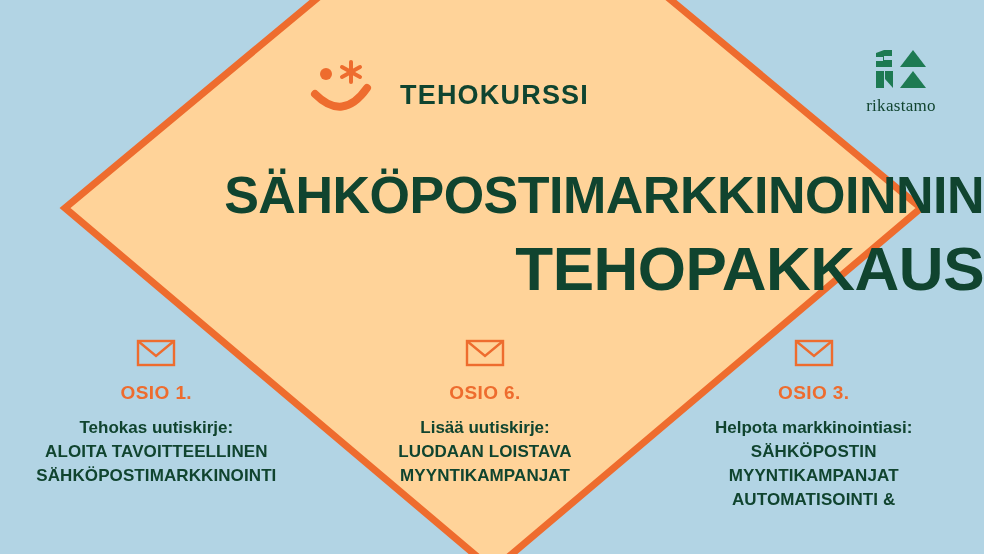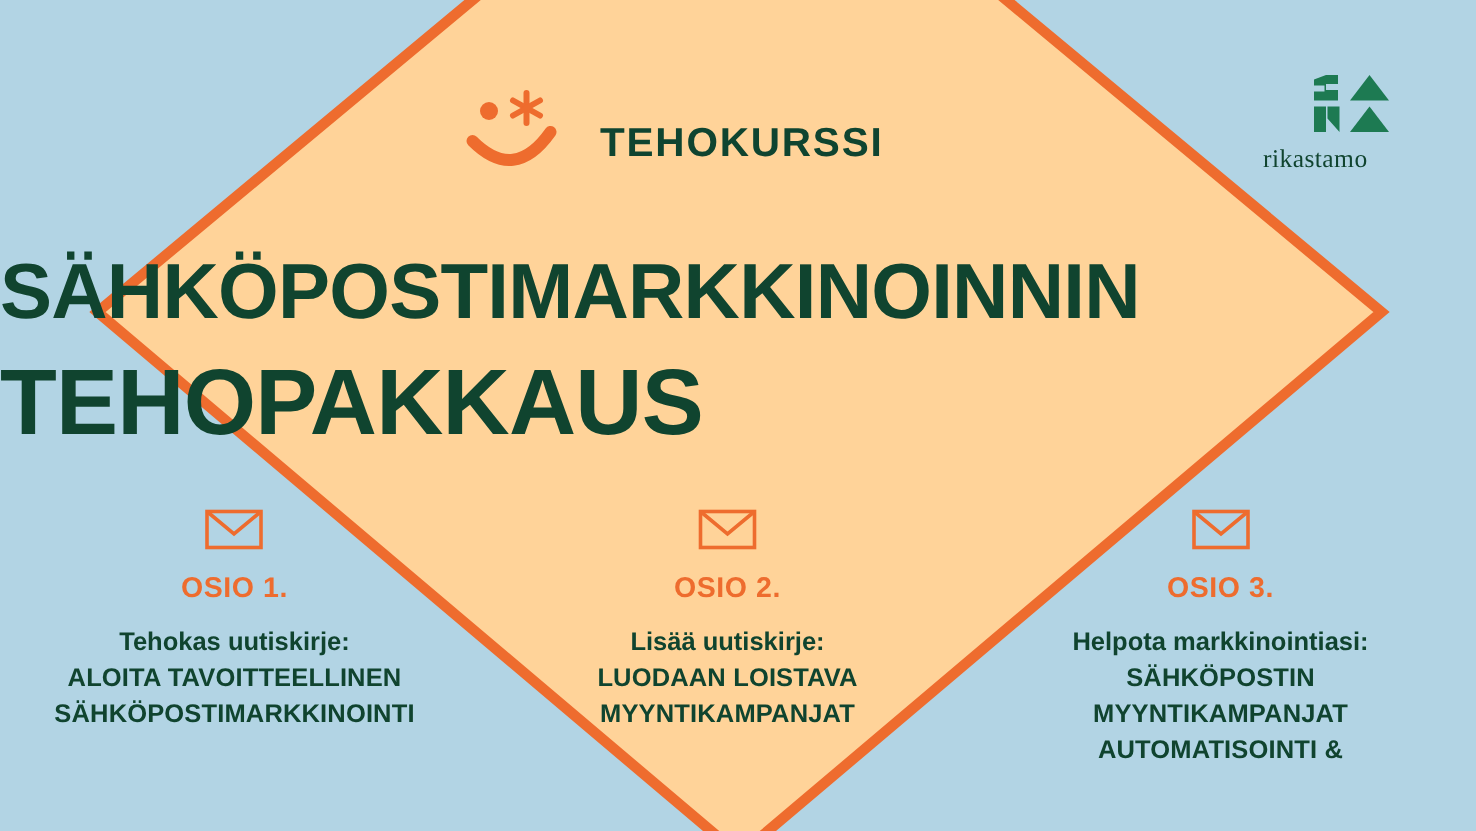--- a/index.html
+++ b/index.html
@@ -43,37 +43,37 @@
     font-weight:bold;
     letter-spacing:1.2px;
     color:#0f4430;
   }
 
   
   .logo {
     position:absolute;
     right:24px; top:48px;
     width:118px;
-    text-align:left;
+    text-align:center;
   }
   .logo-mark { width:54px; height:42px; margin:0 auto; display:block; }
   .logo-word {
     margin-top:6px;
     font-family:"Liberation Serif", serif;
     font-size:17px;
     color:#10442f;
     letter-spacing:0.3px;
   }
 
   
   .title-block {
     position:absolute;
     left:0; top:168px;
     width:984px;
-    text-align:left;
+    text-align:right;
     color:#10442f;
   }
   .title-line-1 {
     font-size:52px;
     font-weight:bold;
     letter-spacing:-0.5px;
     line-height:1.04;
   }
   .title-line-2 {
     font-size:62px;
@@ -174,21 +174,21 @@
       <div class="mod-main">ALOITA TAVOITTEELLINEN</div>
       <div class="mod-main">SÄHKÖPOSTIMARKKINOINTI</div>
       <div class="mod-main"></div>
     </div>
 
     <div class="module module-2">
       <svg class="env-icon" viewBox="0 0 40 30" xmlns="http://www.w3.org/2000/svg">
         <rect x="2" y="3" width="36" height="24" fill="none" stroke="#ee6c2e" stroke-width="2.4"></rect>
         <path d="M2 3 L20 18 L38 3" fill="none" stroke="#ee6c2e" stroke-width="2.4"></path>
       </svg>
-      <div class="osio">OSIO 2.</div>
+      <div class="osio">OSIO 6.</div>
       <div class="mod-sub">Lisää uutiskirje:</div>
       <div class="mod-main">LUODAAN LOISTAVA</div>
       <div class="mod-main">MYYNTIKAMPANJAT</div>
       <div class="mod-main"></div>
     </div>
 
     <div class="module module-3">
       <svg class="env-icon" viewBox="0 0 40 30" xmlns="http://www.w3.org/2000/svg">
         <rect x="2" y="3" width="36" height="24" fill="none" stroke="#ee6c2e" stroke-width="2.4"></rect>
         <path d="M2 3 L20 18 L38 3" fill="none" stroke="#ee6c2e" stroke-width="2.4"></path>

